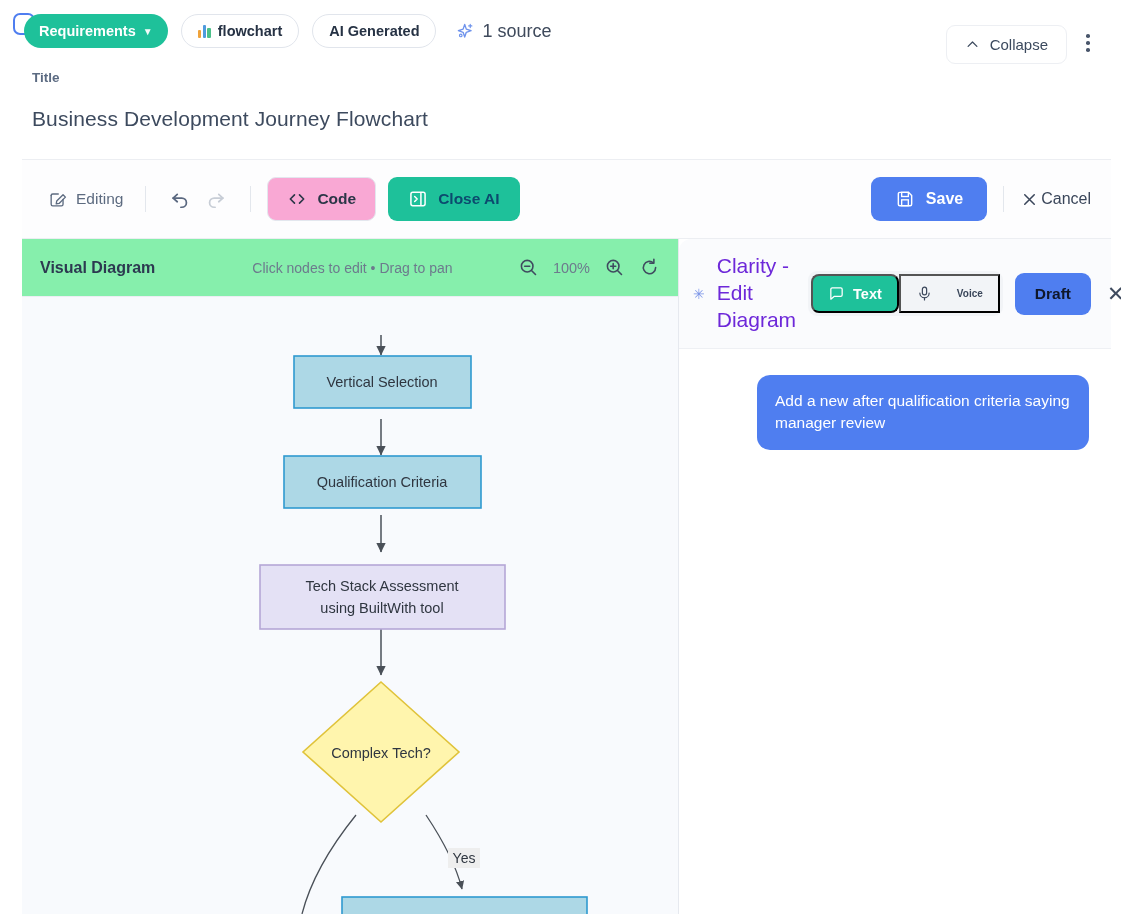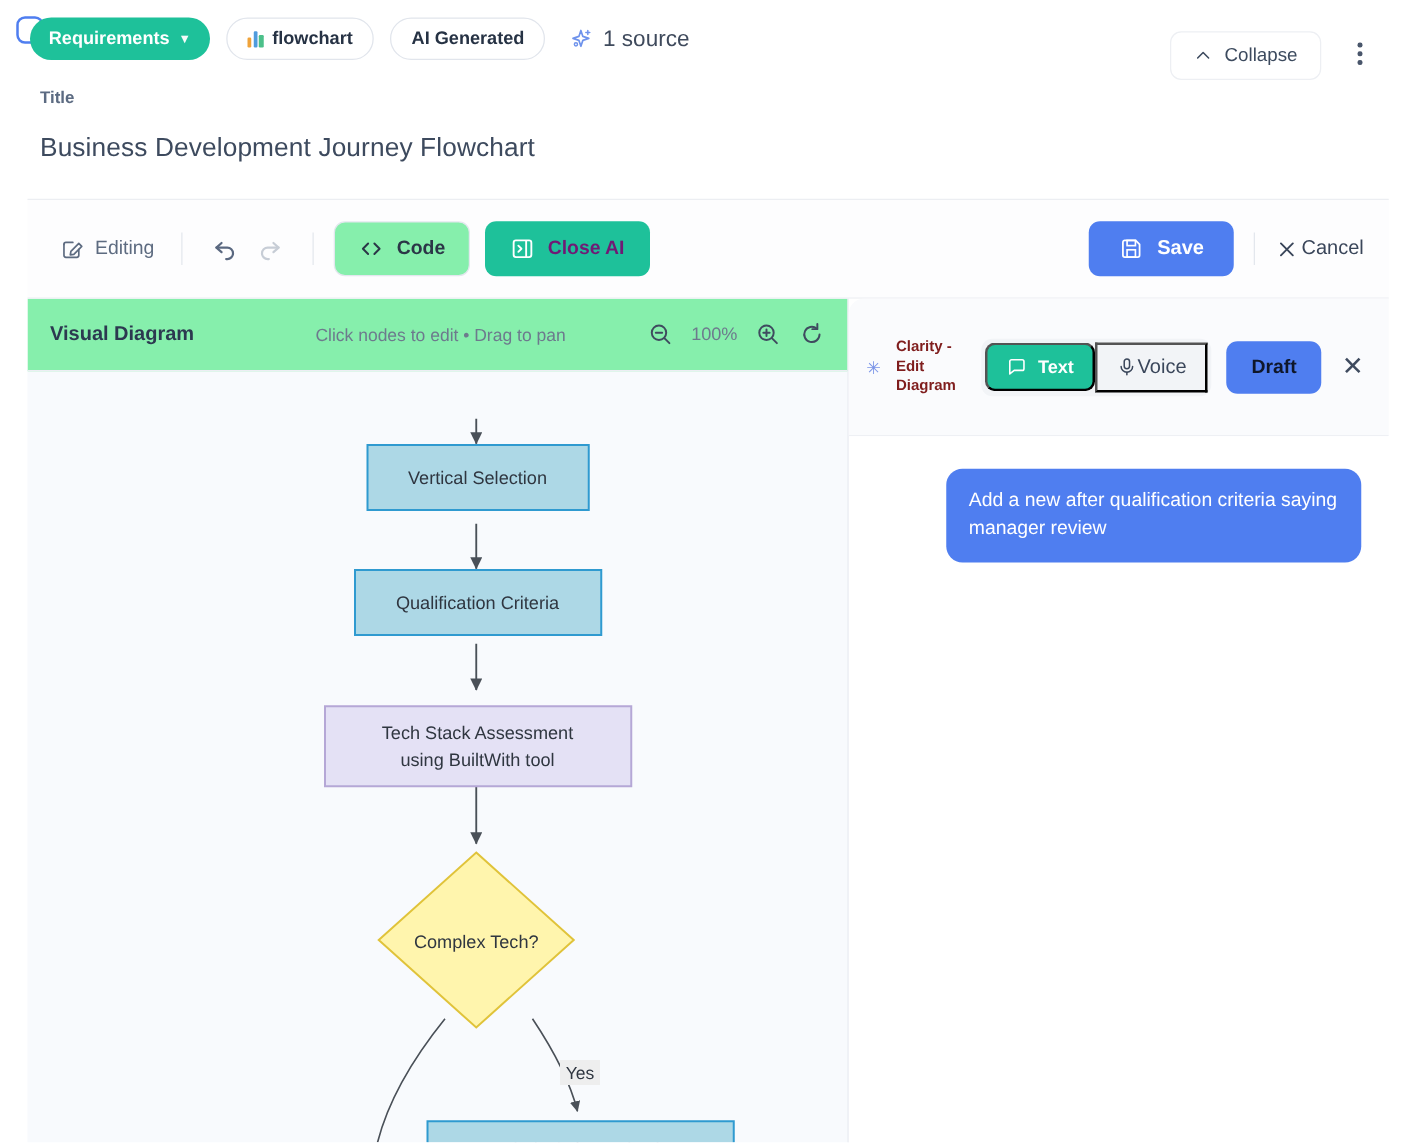--- a/index.html
+++ b/index.html
@@ -65,44 +65,44 @@
     font-size: 15.5px; color: #5d6b80; cursor: pointer; padding: 6px 6px;
   }
   .vsep { width: 1px; height: 26px; background: #e3e7ed; margin: 0 16px; }
   .icon-btn {
     display: inline-flex; align-items: center; justify-content: center;
     width: 36px; height: 34px; cursor: pointer; color: #5a6within; color:#5a6880;
   }
   .icon-btn.disabled { color: #c7cdd6; cursor: default; }
   .btn-outline {
     display: inline-flex; align-items: center; gap: 10px;
-    border: 1.4px solid #e3e7ee; background: #86efac; border-radius: 9px;
+    border: 1.4px solid #e3e7ee; background: #f9a8d4; border-radius: 9px;
     padding: 11px 19px; font-size: 15.5px; font-weight: bold; color: #2b3banything; color:#2b3647;
     cursor: pointer;
   }
   .btn-teal {
     display: inline-flex; align-items: center; gap: 10px;
-    background: #1ec19a; color: #701a75; border: none; border-radius: 9px;
+    background: #1ec19a; color: #0c4a6e; border: none; border-radius: 9px;
     padding: 12px 20px; font-size: 15.5px; font-weight: bold; cursor: pointer;
     margin-left: 12px;
   }
   .btn-blue {
     display: inline-flex; align-items: center; gap: 11px;
     background: #4f7ef0; color: #fff; border: none; border-radius: 9px;
     padding: 12px 24px; font-size: 16px; font-weight: bold; cursor: pointer;
   }
   .btn-plain {
     display: inline-flex; align-items: center; gap: 2px;
     background: none; border: none; font-size: 16px; color: #3a465a; cursor: pointer;
   }
   .spacer { flex: 1; }
 
   
   .collapse-btn {
-    position: absolute; top: 25px; right: 64px;
+    position: absolute; top: 25px; right: 54px;
     display: inline-flex; align-items: center; gap: 10px;
     border: 1.4px solid #edeff3; background: #fff; border-radius: 9px;
     padding: 10px 18px; font-size: 15px; color: #3c4a5e; cursor: pointer;
   }
   .kebab {
     position: absolute; top: 28px; right: 20px; width: 26px; height: 30px;
     display: flex; flex-direction: column; align-items: center; justify-content: center;
     gap: 3.5px; cursor: pointer;
   }
   .kebab span { width: 3.6px; height: 3.6px; border-radius: 50%; background: #49566b; display: block; }
@@ -139,33 +139,33 @@
     position: absolute; top: 239px; left: 679px; right: 10px; bottom: 0;
     background: #ffffff;
   }
   .ai-head {
     display: flex; align-items: center; gap: 12px;
     padding: 14px 16px 14px 14px; background: #fafbfd;
     border-bottom: 1px solid #eef0f4; border-top-left-radius: 12px;
     min-height: 110px;
   }
   .spark { color: #7b95e8; font-size: 14px; }
-  .ai-title { font-size: 12px; font-weight: bold; color: #7f1d1d; line-height: 1.28; width: 80px; }
+  .ai-title { font-size: 21px; font-weight: normal; color: #6d28d9; line-height: 1.28; width: 80px; }
   .seg {
     display: inline-flex; align-items: center; background: #f2f4f7;
     border-radius: 9px; padding: 3px;
   }
   .seg-on {
     display: inline-flex; align-items: center; gap: 8px;
     background: #1ec19a; color: #fff; border-radius: 8px;
     padding: 9px 15px; font-size: 14.5px; font-weight: bold; cursor: pointer;
   }
   .seg-off {
-    display: inline-flex; align-items: center; gap: 0;
-    color: #3a465a; padding: 9px 15px; font-size: 16px; cursor: pointer; background: none;
+    display: inline-flex; align-items: center; gap: 24px;
+    color: #3a465a; padding: 9px 15px; font-size: 10px; cursor: pointer; background: none; font-weight: bold;
   }
   .draft-btn {
     background: #4f7ef0; color: #0f172a; border: none; border-radius: 9px;
     padding: 12px 20px; font-size: 15.5px; font-weight: bold; cursor: pointer;
   }
   .ai-close { font-size: 21px; color: #3f4b5f; cursor: pointer; padding: 0 4px; line-height: 1; }
 
   .chat { padding: 26px 22px; display: flex; flex-direction: column; gap: 26px; }
   .msg-user {
     align-self: flex-end; max-width: 332px; background: #4f7ef0; color: #fff;

